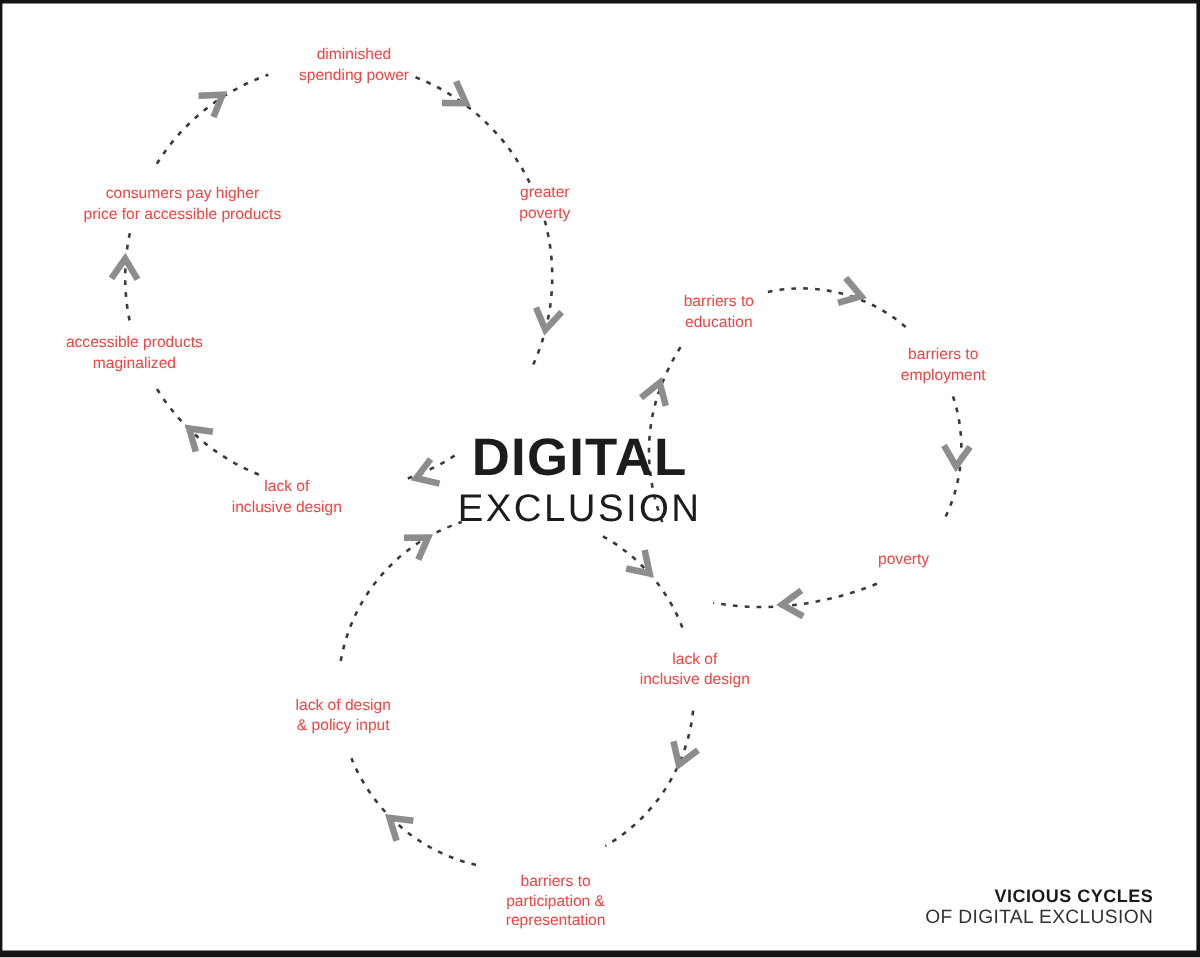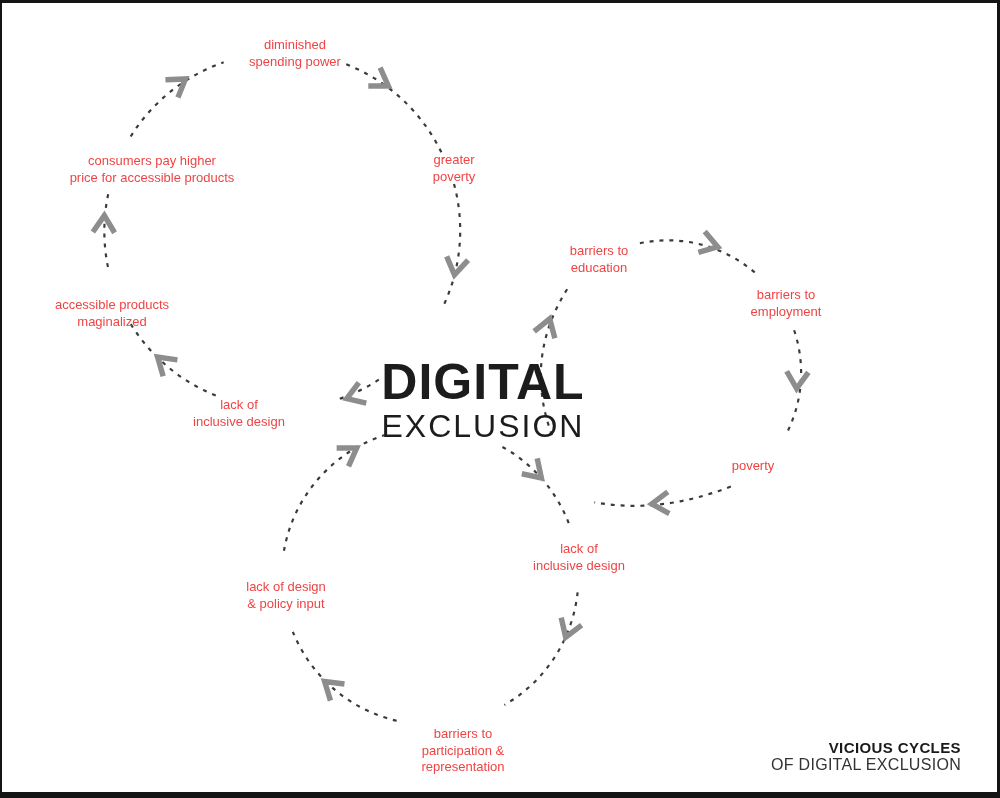--- a/index.html
+++ b/index.html
@@ -45,21 +45,21 @@
 
   .title {
     position: absolute;
     left: 481px;
     top: 398px;
     transform: translate(-50%, -50%);
     text-align: center;
     color: #1c1c1c;
   }
   .title .line1 {
-    font-size: 50px;
+    font-size: 44px;
     font-weight: 600;
     letter-spacing: 1px;
     line-height: 1.0;
   }
   .title .line2 {
     font-size: 32px;
     font-weight: 400;
     letter-spacing: 2px;
     line-height: 1.2;
   }
@@ -141,21 +141,21 @@
         <path d="M -8,-11 L 9,0 L -8,11"></path>
       </g>
   </svg>
 
   <div class="node" style="left:293px; top:51px;">diminished
 spending power</div>
   <div class="node" style="left:452px; top:166px;">greater
 poverty</div>
   <div class="node" style="left:116px; top:167px;margin-left:34px;">consumers pay higher
 price for accessible products</div>
-  <div class="node" style="left:110px; top:291px;margin-top:20px;">accessible products
+  <div class="node" style="left:110px; top:291px;">accessible products
 maginalized</div>
   <div class="node" style="left:237px; top:411px;">lack of
 inclusive design</div>
   <div class="node" style="left:597px; top:257px;">barriers to
 education</div>
   <div class="node" style="left:784px; top:301px;">barriers to
 employment</div>
   <div class="node" style="left:751px; top:463px;">poverty</div>
   <div class="node" style="left:577px; top:555px;">lack of
 inclusive design</div>

